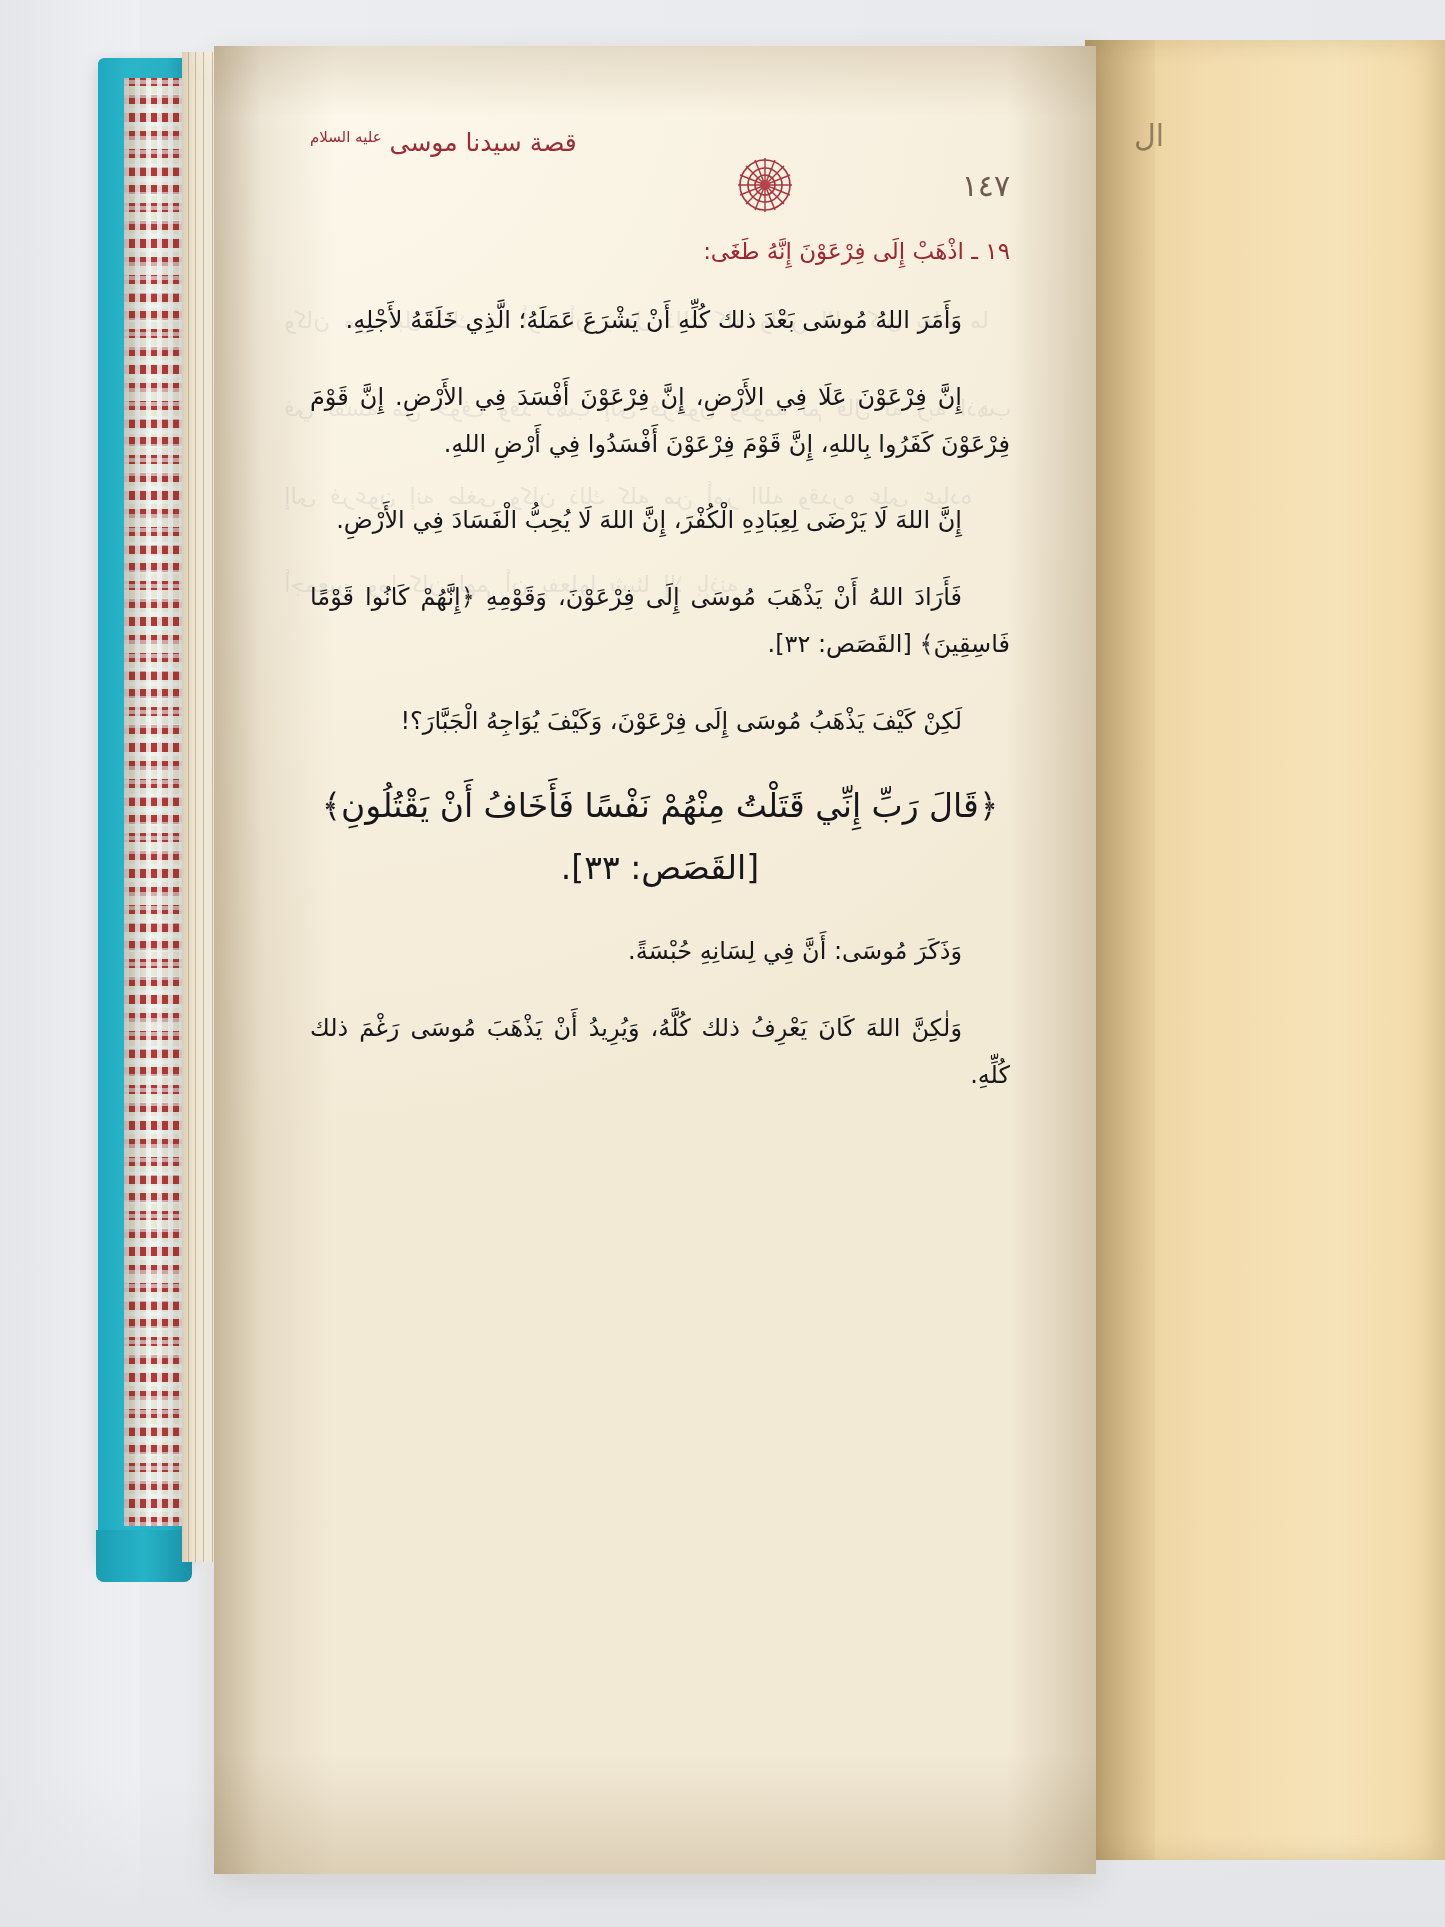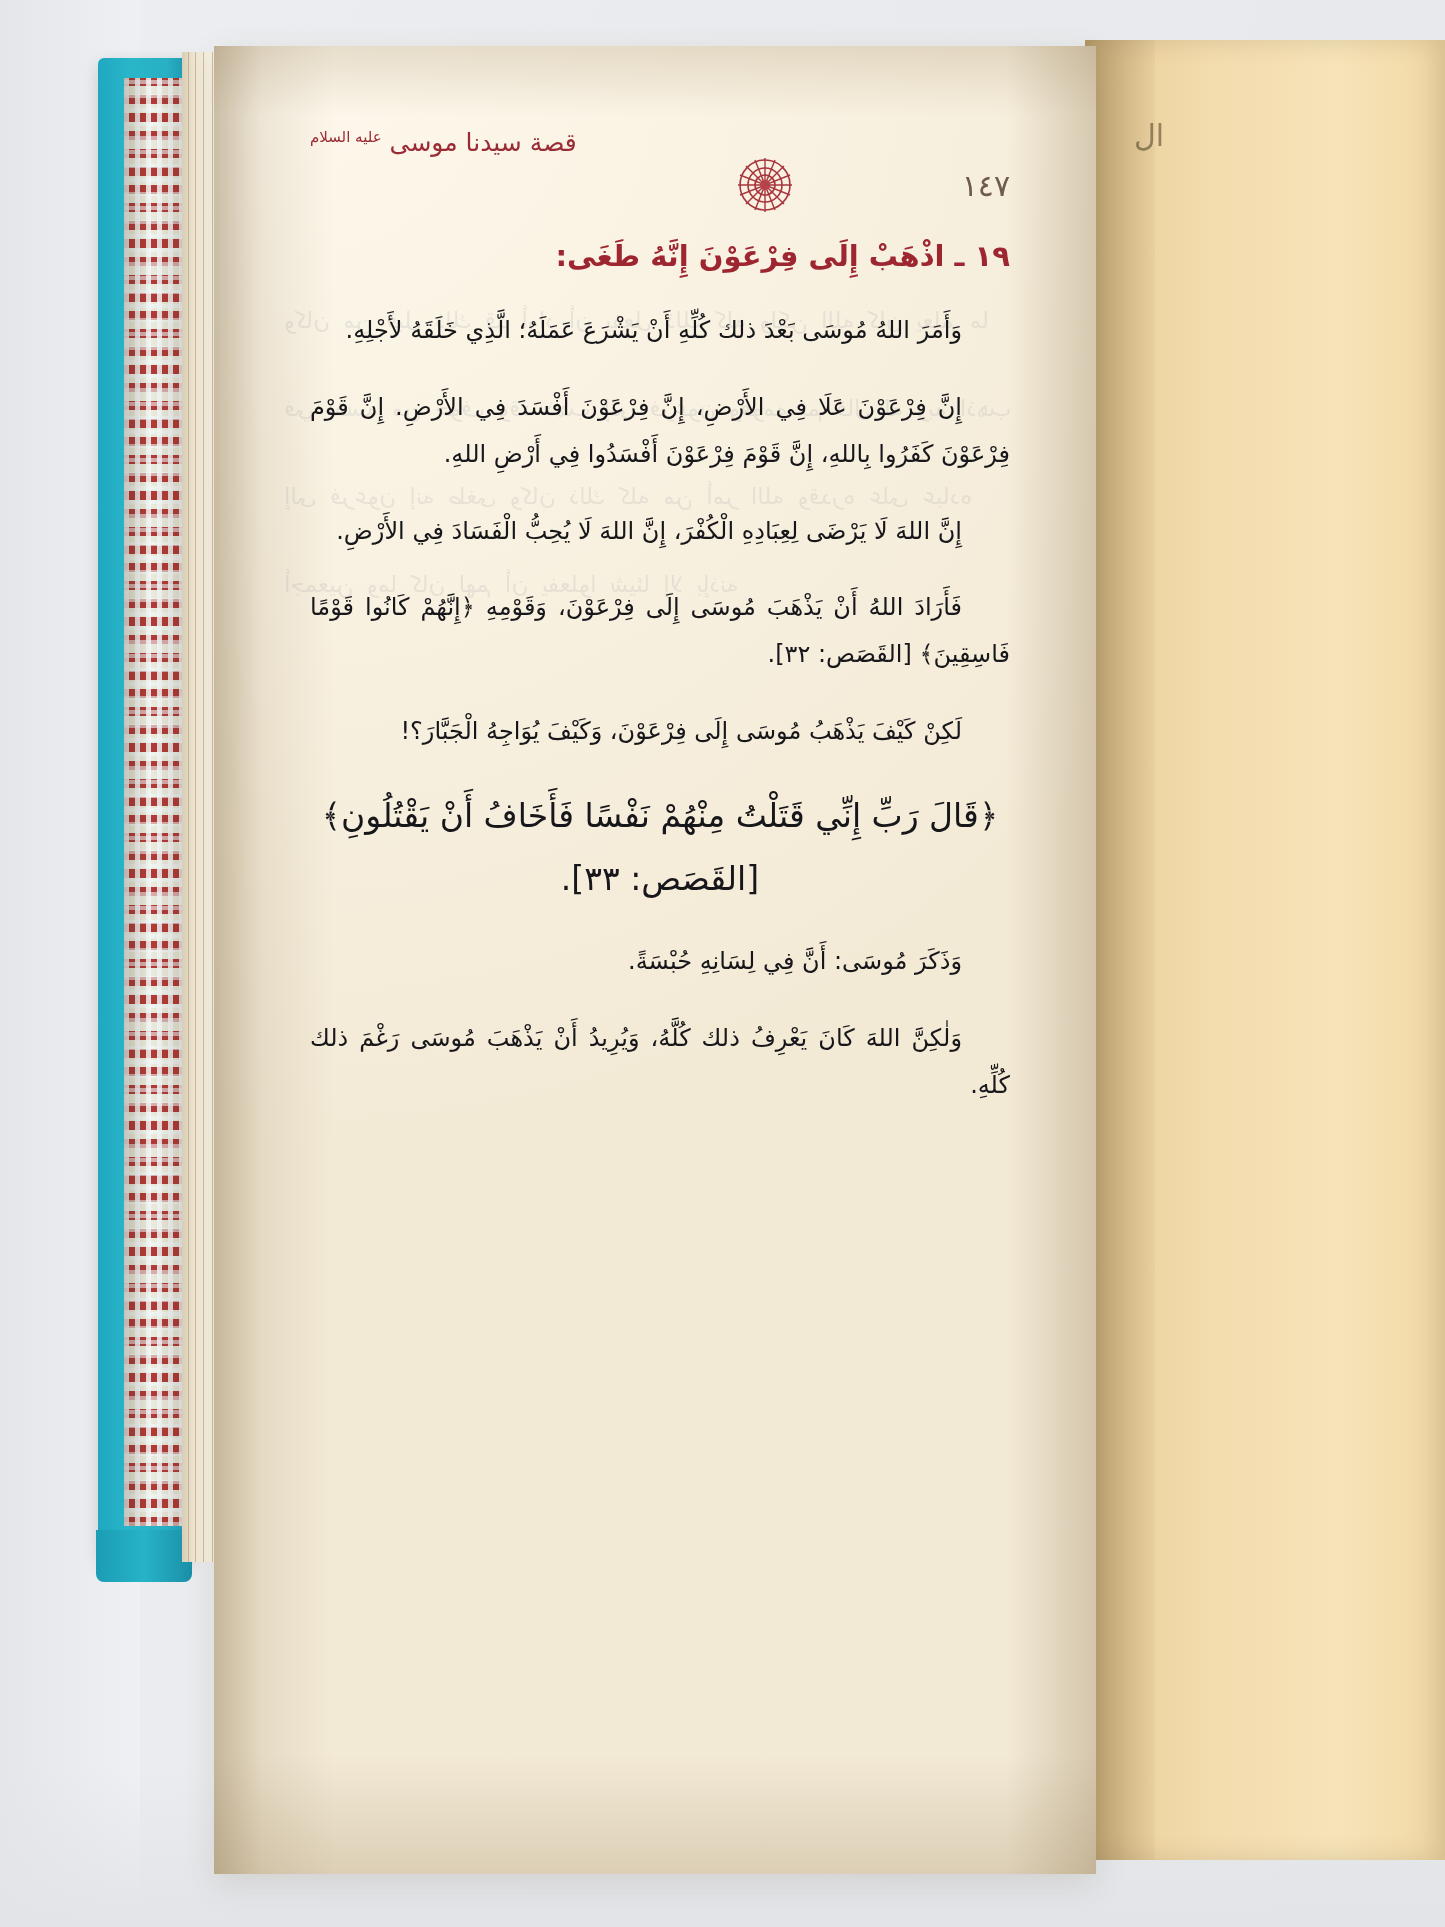--- a/index.html
+++ b/index.html
@@ -218,25 +218,25 @@
   .folio {
     font-size: 30px;
     color: #6f5a50;
     margin-top: 62px;
     letter-spacing: 1px;
     font-family: Liberation Serif, serif;
   }
 
   .verse-heading {
     color: #9d2630;
-    font-size: 29px;
+    font-size: 23px;
     line-height: 1.7;
     text-align: right;
     margin: 6px 0 26px 0;
-    font-weight: bold;
+    font-weight: normal;
     font-family: "DejaVu Sans", sans-serif;
   }
 
   p.body {
     font-size: 24px;
     line-height: 1.95;
     color: #17171b;
     text-align: justify;
     text-align-last: right;
     margin: 0 0 30px 0;

